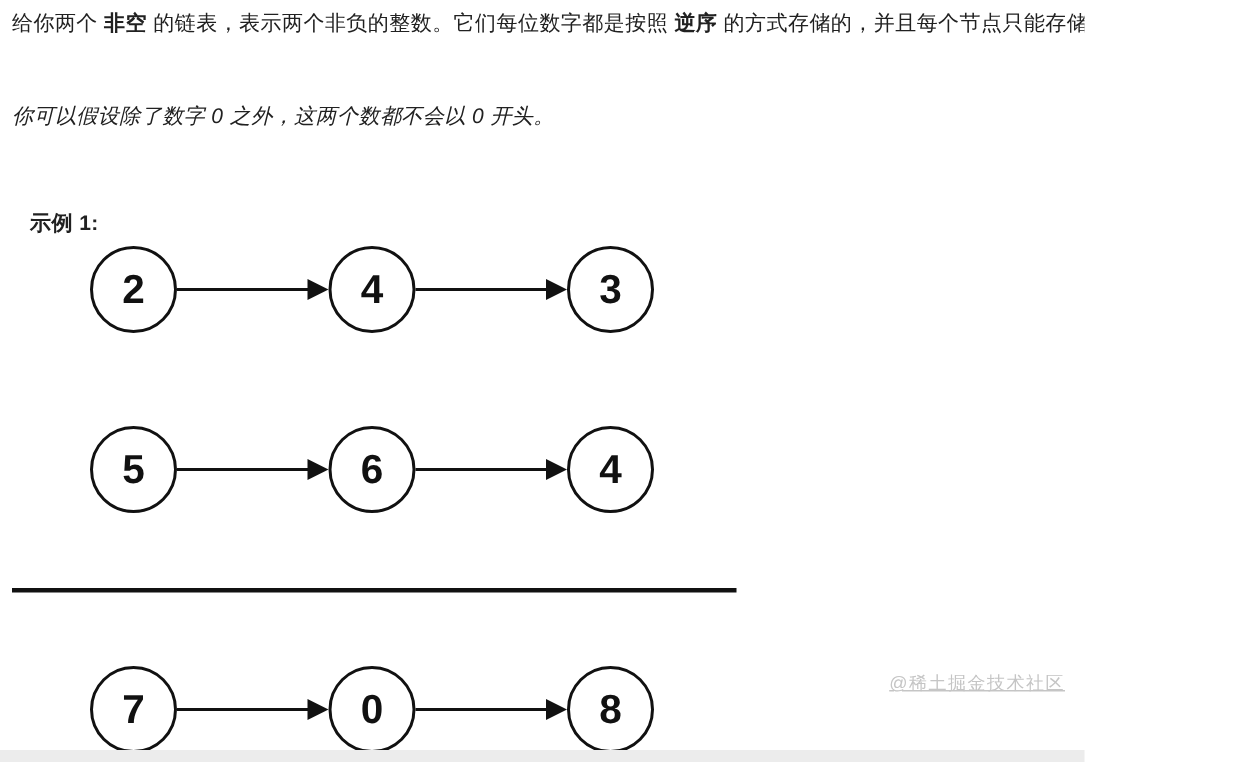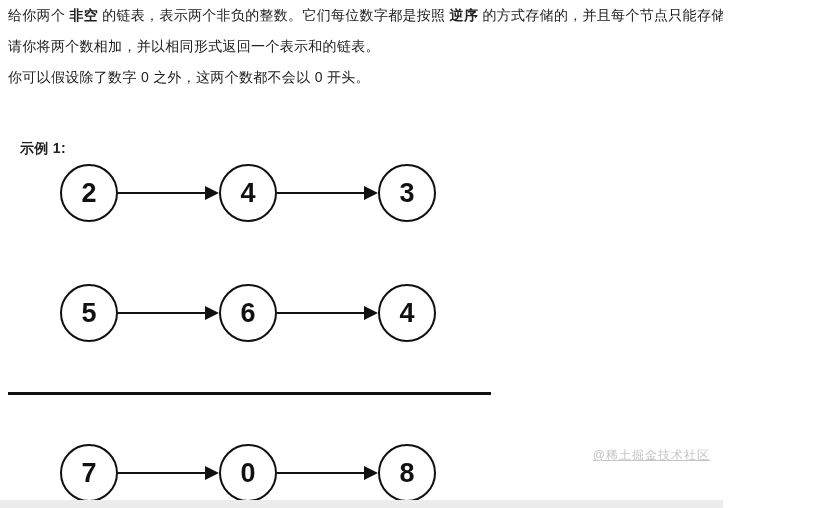--- a/index.html
+++ b/index.html
@@ -27,21 +27,21 @@
     margin:0;
     font-size:14px;
     line-height:18px;
     color:var(--text);
     white-space:nowrap;
     letter-spacing:0.3px;
   }
   .para strong{font-weight:bold;}
   .p1{top:6px;}
   .p2{top:37px;}
-  .p3{top:68px;}
+  .p3{top:68px;font-style:italic;}
   .example-label{
     position:absolute;
     left:8px;
     top:128px;
     margin:12px;
     font-size:14px;
     font-weight:bold;
     color:var(--text);
     letter-spacing:0.3px;
   }
@@ -127,21 +127,20 @@
     text-decoration:underline;
   }
 </style>
 </head>
 <body>
 
 <div class="page">
 
   <p class="para p1"><span>给你两个 </span><strong>非空</strong><span> 的链表，表示两个非负的整数。它们每位数字都是按照 </span><strong>逆序</strong><span> 的方式存储的，并且每个节点只能存储 </span><strong>一位</strong><span> 数字。</span></p>
 
-  <p class="para p2">请你将两个数相加，并以相同形式返回一个表示和的链表。</p>
 
   <p class="para p3">你可以假设除了数字 0 之外，这两个数都不会以 0 开头。</p>
 
   <p class="example-label">示例 1:</p>
 
   <div>
 
     <div class="list-row row-0">
       <div class="node">
           <span class="node-value">2</span>

